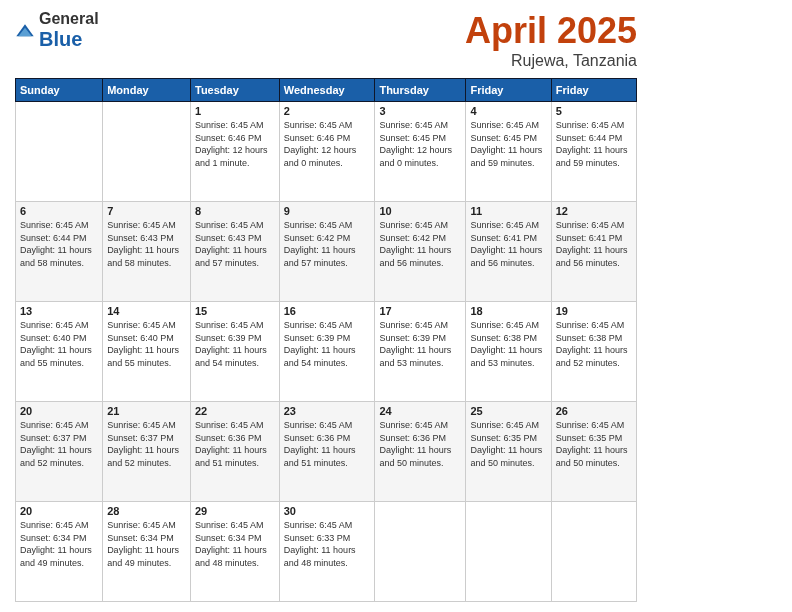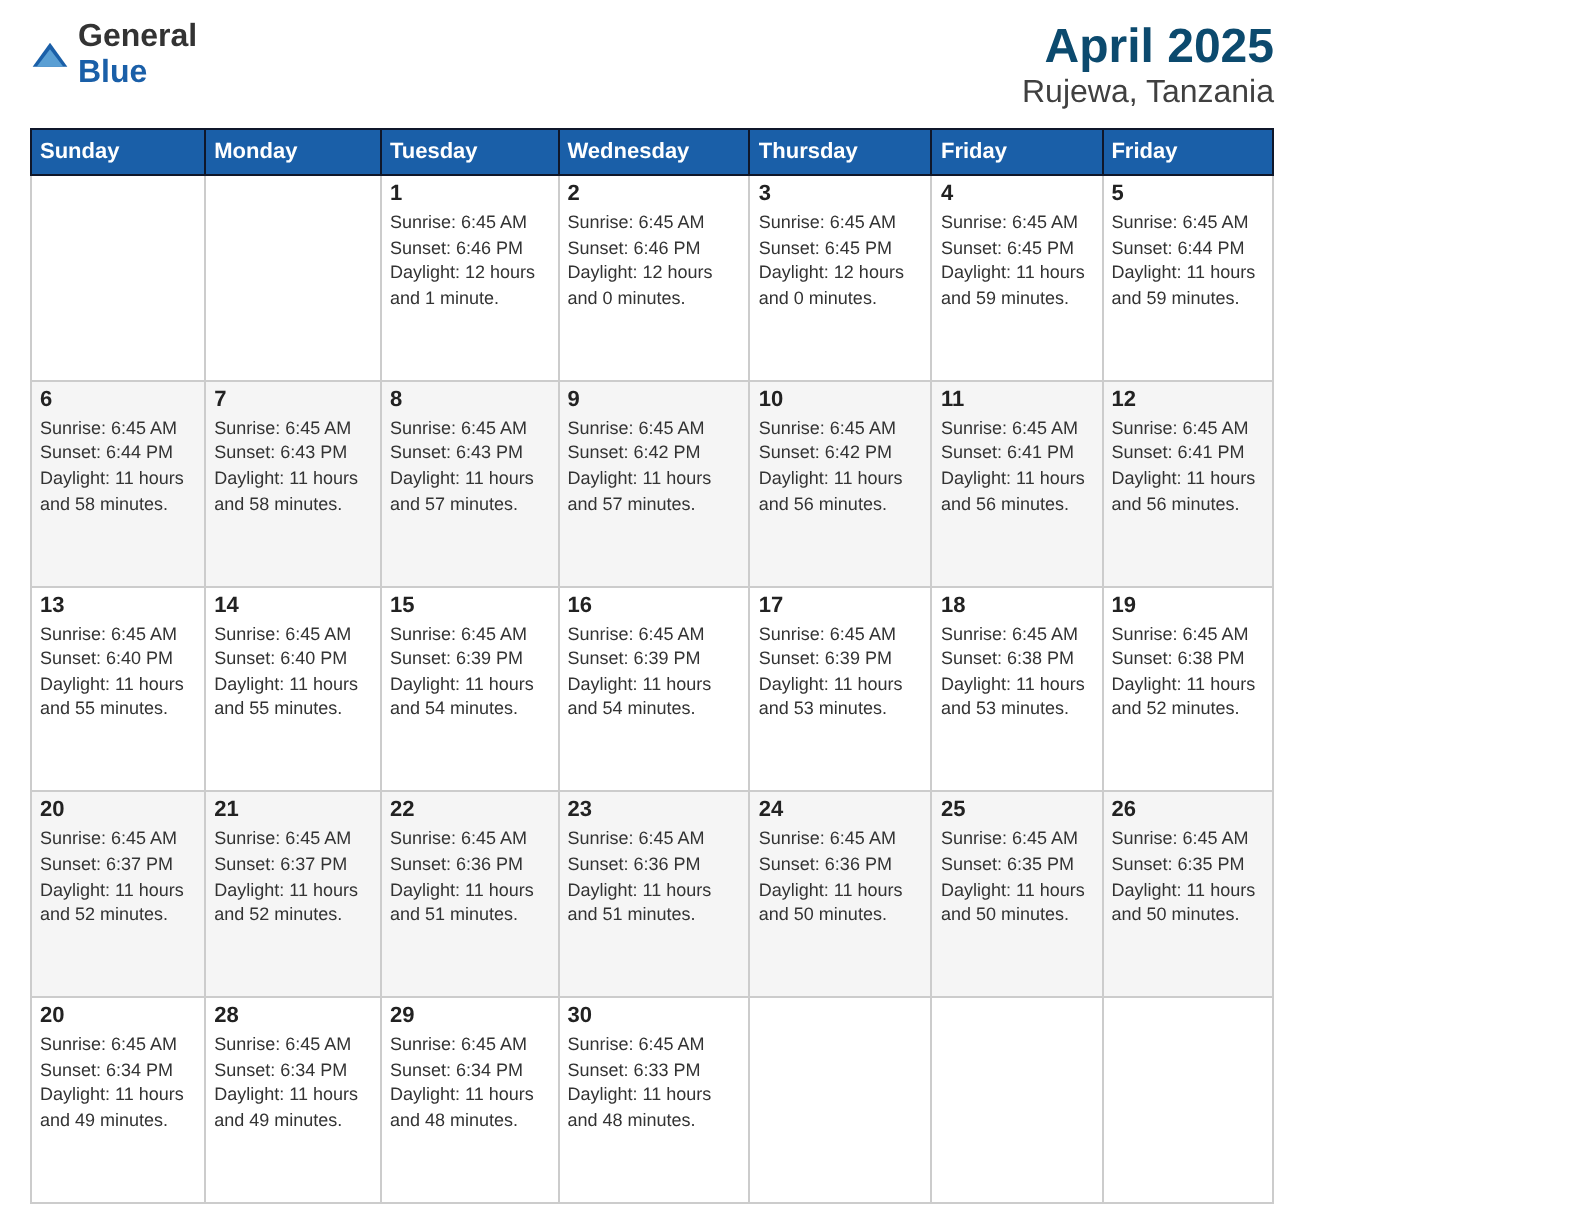--- a/index.html
+++ b/index.html
@@ -27,35 +27,35 @@
       display: flex;
       align-items: center;
       gap: 4px;
     }
     .logo-text-general {
       font-size: 16px;
       font-weight: bold;
       color: #333;
     }
     .logo-text-blue {
-      font-size: 16px;
+      font-size: 20px;
       font-weight: bold;
       color: #1a5fa8;
     }
     .logo-icon {
       width: 20px;
       height: 20px;
     }
     .title-block {
       text-align: right;
     }
     .month-title {
-      font-size: 24px;
-      font-weight: bold;
-      color: #0c4a6e;
+      font-size: 36px;
+      font-weight: bold;
+      color: #c2410c;
     }
     .subtitle {
       font-size: 16px;
       color: #404040;
     }
     .calendar {
       width: 100%;
       border-collapse: collapse;
       flex: 1;
       font-size: 9.5px;

